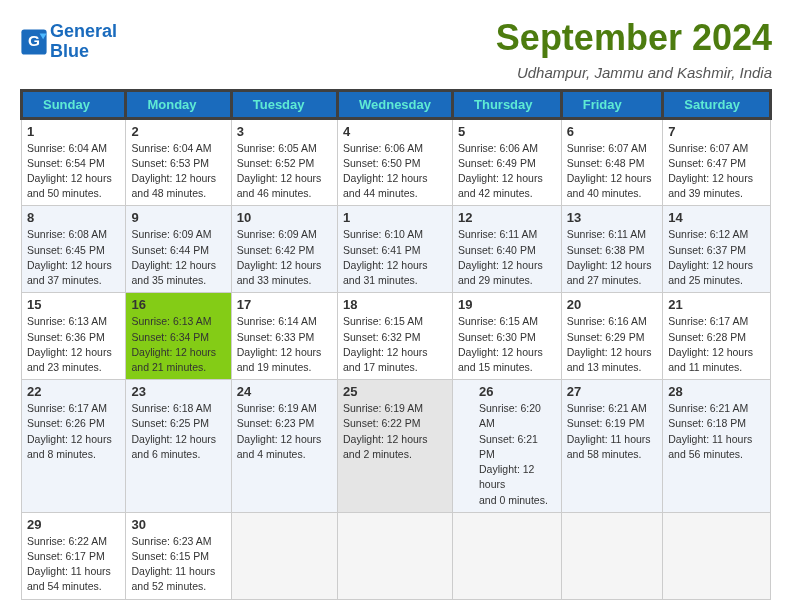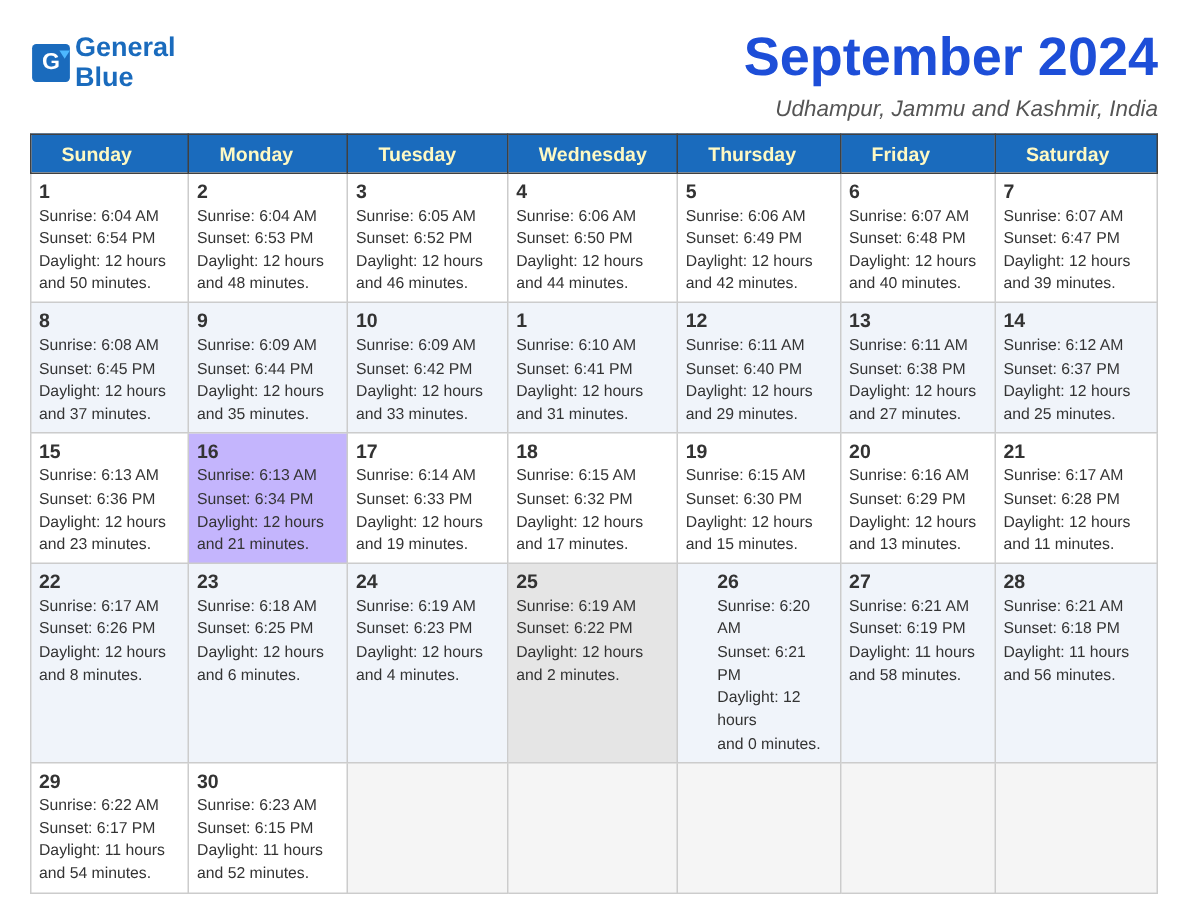--- a/index.html
+++ b/index.html
@@ -37,42 +37,42 @@
       width: 28px;
       height: 28px;
       margin-right: 2px;
     }
     .title-block {
       text-align: right;
     }
     .month-title {
       font-size: 36px;
       font-weight: bold;
-      color: #1d4ed8;
+      color: #4d7c0f;
       line-height: 1.1;
     }
     .location {
       font-size: 15px;
       color: #555;
       margin-top: 6px;
       font-style: italic;
     }
     .calendar {
       width: 100%;
       border-collapse: collapse;
       font-size: 11px;
     }
     .calendar th {
       background: #1a6bbd;
-      color: #fef9c3;
+      color: #5eead4;
       padding: 5px 20px;
       text-align: left;
       font-size: 13px;
       font-weight: bold;
-      border: 1px solid #404040;
+      border: 3px solid #404040;
     }
     .calendar td {
       border: 1px solid #ccc;
       vertical-align: top;
       padding: 4px 5px;
       width: 113px;
       height: 80px;
       color: #333;
       background: #fff;
     }
@@ -139,21 +139,21 @@
           <td style="background: rgb(240, 244, 250);"><span class="day-num">8</span><span class="day-info">Sunrise: 6:08 AM<br>Sunset: 6:45 PM<br>Daylight: 12 hours<br>and 37 minutes.</span></td>
           <td style="background: rgb(240, 244, 250);"><span class="day-num">9</span><span class="day-info">Sunrise: 6:09 AM<br>Sunset: 6:44 PM<br>Daylight: 12 hours<br>and 35 minutes.</span></td>
           <td style="background: rgb(240, 244, 250);"><span class="day-num">10</span><span class="day-info">Sunrise: 6:09 AM<br>Sunset: 6:42 PM<br>Daylight: 12 hours<br>and 33 minutes.</span></td>
           <td style="background: rgb(240, 244, 250);"><span class="day-num">1</span><span class="day-info">Sunrise: 6:10 AM<br>Sunset: 6:41 PM<br>Daylight: 12 hours<br>and 31 minutes.</span></td>
           <td style="background: rgb(240, 244, 250);"><span class="day-num">12</span><span class="day-info">Sunrise: 6:11 AM<br>Sunset: 6:40 PM<br>Daylight: 12 hours<br>and 29 minutes.</span></td>
           <td style="background: rgb(240, 244, 250);"><span class="day-num">13</span><span class="day-info">Sunrise: 6:11 AM<br>Sunset: 6:38 PM<br>Daylight: 12 hours<br>and 27 minutes.</span></td>
           <td style="background: rgb(240, 244, 250);"><span class="day-num">14</span><span class="day-info">Sunrise: 6:12 AM<br>Sunset: 6:37 PM<br>Daylight: 12 hours<br>and 25 minutes.</span></td>
         </tr>
         <tr>
           <td style="background: rgb(255, 255, 255);"><span class="day-num">15</span><span class="day-info">Sunrise: 6:13 AM<br>Sunset: 6:36 PM<br>Daylight: 12 hours<br>and 23 minutes.</span></td>
-          <td style="background: #c4b5fd;"><span class="day-num">16</span><span class="day-info">Sunrise: 6:13 AM<br>Sunset: 6:34 PM<br>Daylight: 12 hours<br>and 21 minutes.</span></td>
+          <td style="background: #84cc16;"><span class="day-num">16</span><span class="day-info">Sunrise: 6:13 AM<br>Sunset: 6:34 PM<br>Daylight: 12 hours<br>and 21 minutes.</span></td>
           <td style="background: rgb(255, 255, 255);"><span class="day-num">17</span><span class="day-info">Sunrise: 6:14 AM<br>Sunset: 6:33 PM<br>Daylight: 12 hours<br>and 19 minutes.</span></td>
           <td style="background: rgb(255, 255, 255);"><span class="day-num">18</span><span class="day-info">Sunrise: 6:15 AM<br>Sunset: 6:32 PM<br>Daylight: 12 hours<br>and 17 minutes.</span></td>
           <td style="background: rgb(255, 255, 255);"><span class="day-num">19</span><span class="day-info">Sunrise: 6:15 AM<br>Sunset: 6:30 PM<br>Daylight: 12 hours<br>and 15 minutes.</span></td>
           <td style="background: rgb(255, 255, 255);"><span class="day-num">20</span><span class="day-info">Sunrise: 6:16 AM<br>Sunset: 6:29 PM<br>Daylight: 12 hours<br>and 13 minutes.</span></td>
           <td style="background: rgb(255, 255, 255);"><span class="day-num">21</span><span class="day-info">Sunrise: 6:17 AM<br>Sunset: 6:28 PM<br>Daylight: 12 hours<br>and 11 minutes.</span></td>
         </tr>
         <tr>
           <td style="background: rgb(240, 244, 250);"><span class="day-num">22</span><span class="day-info">Sunrise: 6:17 AM<br>Sunset: 6:26 PM<br>Daylight: 12 hours<br>and 8 minutes.</span></td>
           <td style="background: rgb(240, 244, 250);"><span class="day-num">23</span><span class="day-info">Sunrise: 6:18 AM<br>Sunset: 6:25 PM<br>Daylight: 12 hours<br>and 6 minutes.</span></td>
           <td style="background: rgb(240, 244, 250); margin-top: 24px;"><span class="day-num">24</span><span class="day-info">Sunrise: 6:19 AM<br>Sunset: 6:23 PM<br>Daylight: 12 hours<br>and 4 minutes.</span></td>

